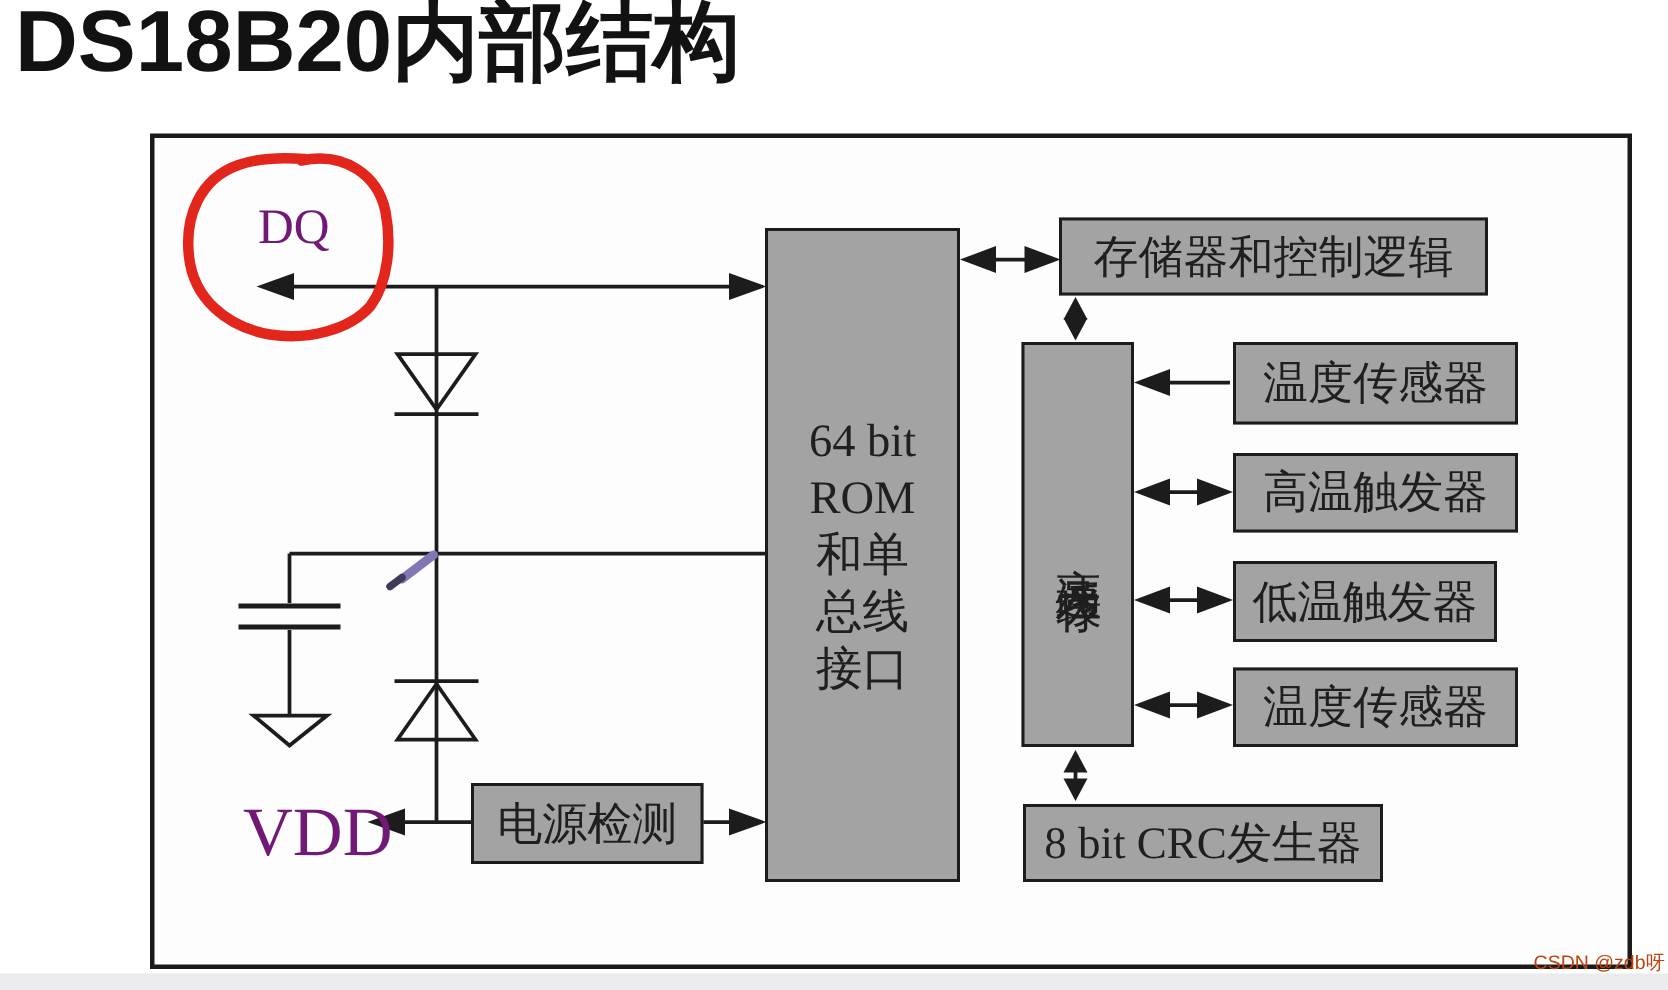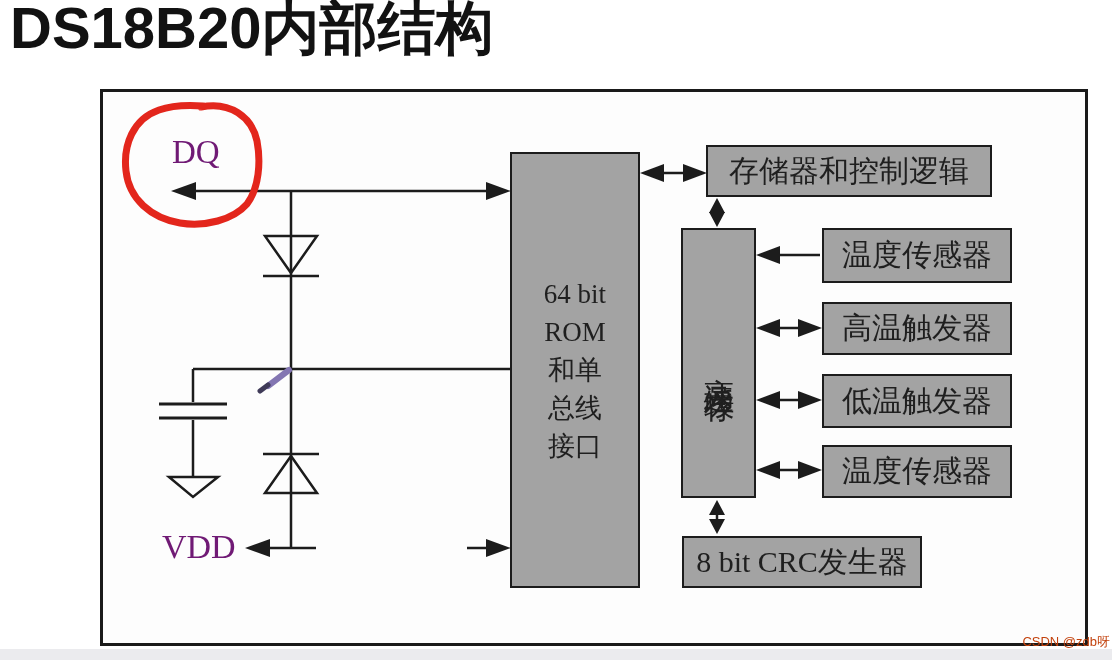--- a/index.html
+++ b/index.html
@@ -20,35 +20,35 @@
   .bottom-strip{
     position:absolute;left:0;top:649px;width:1112px;height:11px;background:#ebebee;
   }
   .dbox{
     position:absolute;border:2.5px solid #1c1c1c;background:#a3a3a3;box-sizing:border-box;
     display:flex;align-items:center;justify-content:center;
     font-size:30px;color:#1f1f1f;white-space:nowrap;z-index:3;
   }
   .rom-box{left:510px;top:152px;width:130px;height:436px;}
   .rom-lines{display:flex;flex-direction:column;align-items:center;gap:0;}
-  .rom-lines div{font-size:27px;line-height:38px;text-align:left;}
+  .rom-lines div{font-size:31px;line-height:38px;text-align:left;}
   .mem-box{left:706px;top:145px;width:286px;height:52px;}
   .cache-box{left:681px;top:228px;width:75px;height:270px;}
   .cache-box .vtext{
     writing-mode:vertical-rl;text-orientation:upright;font-size:31px;letter-spacing:5px;
   }
   .temp-box{left:822px;top:228px;width:190px;height:55px;}
   .high-box{left:822px;top:302px;width:190px;height:53px;}
-  .low-box{left:822px;top:374px;width:190px;height:54px;justify-content:center;}
+  .low-box{left:822px;top:374px;width:176px;height:54px;justify-content:center;}
   .config-box{left:822px;top:445px;width:190px;height:53px;}
   .crc-box{left:682px;top:536px;width:240px;height:52px;}
   .power-box{left:314px;top:522px;width:155px;height:54px;}
   .pin-label{position:absolute;color:#701a75;z-index:4;white-space:nowrap;}
   .dq-label{left:172px;top:134px;font-size:33px;}
-  .vdd-label{left:162px;top:528px;font-size:34px;}
+  .vdd-label{left:162px;top:528px;font-size:46px;}
   svg.overlay{position:absolute;left:0;top:0;z-index:2;}
   .wire{stroke:#1c1c1c;stroke-width:2.5;fill:none;}
   .wire-thick{stroke:#1c1c1c;stroke-width:3.2;fill:none;}
   .head{fill:#1c1c1c;stroke:none;}
   .watermark{
     position:absolute;left:1018px;top:633px;width:92px;z-index:6;
     font-family:"Liberation Sans","DejaVu Sans",sans-serif;
     font-size:13px;text-align:right;color:#c2410c;
   }
 </style>
@@ -196,16 +196,19 @@
   </div>
 
   <div class="dbox config-box">
     <span>温度传感器</span>
   </div>
 
   <div class="dbox crc-box">
     <span>8 bit CRC发生器</span>
   </div>
 
+  <div class="dbox power-box">
+    <span>电源检测</span>
+  </div>
 
   <div class="watermark">CSDN @zdb呀</div>
 
 </div>
 
 </body></html>

